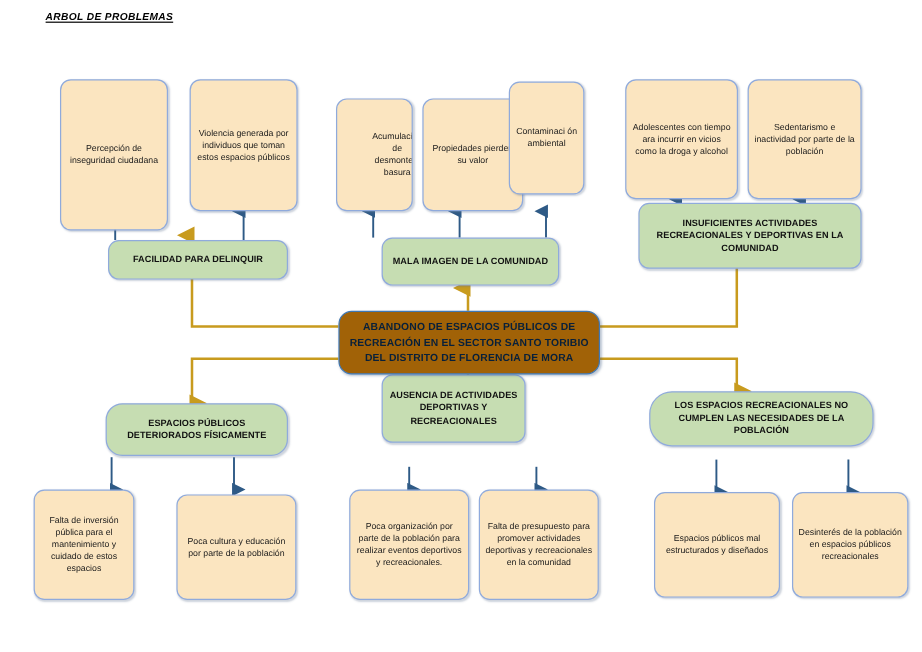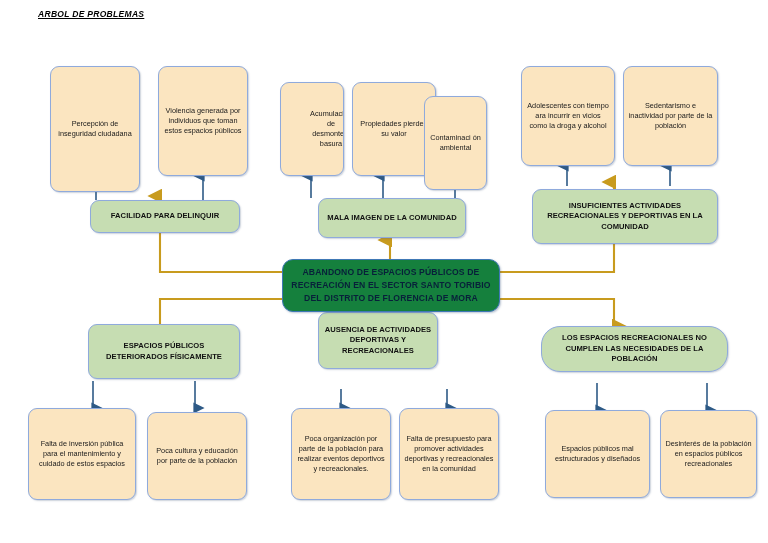--- a/index.html
+++ b/index.html
@@ -47,21 +47,21 @@
   .branch{
     background:#C6DDB2;
     border:1px solid #8FAADC;
     color:#111;
     font-size:7.6px;
     font-weight:bold;
     letter-spacing:.05px;
     box-shadow:1px 1px 1.5px rgba(90,110,140,.30);
   }
   .core{
-    background:#15803d;
+    background:#a16207;
     border:1px solid #3F78B5;
     color:#08203a;
     font-size:8.6px;
     font-weight:bold;
     border-radius:11px;
     letter-spacing:.15px;
     line-height:1.5;
     box-shadow:1px 1px 2px rgba(60,90,130,.35);
     z-index:4;
   }
@@ -130,56 +130,56 @@
   <div class="node cause" style="left:158px;top:66px;width:90px;height:110px;">
     <span>Violencia generada por individuos que toman estos espacios públicos</span>
   </div>
 
   <div class="node cause" style="left:280px;top:82px;width:64px;height:94px;padding-left:38px;">
     <span>Acumulación de desmonte y basura</span>
   </div>
   <div class="node cause" style="left:352px;top:82px;width:84px;height:94px;">
     <span>Propiedades pierden su valor</span>
   </div>
-  <div class="node cause" style="left:424px;top:96px;width:63px;height:94px;">
+  <div class="node cause" style="left:424px;top:68px;width:63px;height:94px;">
     <span>Contaminaci ón ambiental</span>
   </div>
 
   <div class="node cause" style="left:521px;top:66px;width:94px;height:100px;">
     <span>Adolescentes con tiempo ara incurrir en vicios como la droga y alcohol</span>
   </div>
   <div class="node cause" style="left:623px;top:66px;width:95px;height:100px;">
     <span>Sedentarismo e inactividad por parte de la población</span>
   </div>
 
   <div class="node branch" style="left:90px;top:200px;width:150px;height:33px;">
     <span>FACILIDAD PARA DELINQUIR</span>
   </div>
   <div class="node branch" style="left:318px;top:198px;width:148px;height:40px;">
     <span>MALA IMAGEN DE LA COMUNIDAD</span>
   </div>
-  <div class="node branch" style="left:532px;top:189px;width:186px;height:55px;">
+  <div class="node branch" style="left:532px;top:169px;width:186px;height:55px;">
     <span>INSUFICIENTES ACTIVIDADES RECREACIONALES Y DEPORTIVAS EN LA COMUNIDAD</span>
   </div>
 
   <div class="node core" style="left:282px;top:259px;width:218px;height:53px;">
     <span>ABANDONO DE ESPACIOS PÚBLICOS DE RECREACIÓN EN EL SECTOR SANTO TORIBIO DEL DISTRITO DE FLORENCIA DE MORA</span>
   </div>
 
-  <div class="node branch" style="left:88px;top:324px;width:152px;height:55px;">
+  <div class="node branch" style="left:88px;top:336px;width:152px;height:44px;border-radius:14px;">
     <span>ESPACIOS PÚBLICOS DETERIORADOS FÍSICAMENTE</span>
   </div>
   <div class="node branch" style="left:318px;top:312px;width:120px;height:57px;">
     <span>AUSENCIA DE ACTIVIDADES DEPORTIVAS Y RECREACIONALES</span>
   </div>
   <div class="node branch" style="left:541px;top:326px;width:187px;height:46px;border-radius:19px;">
     <span>LOS ESPACIOS RECREACIONALES NO CUMPLEN LAS NECESIDADES DE LA POBLACIÓN</span>
   </div>
 
-  <div class="node cause" style="left:28px;top:408px;width:108px;height:92px;">
+  <div class="node cause" style="left:28px;top:408px;width:84px;height:92px;">
     <span>Falta de inversión pública para el mantenimiento y cuidado de estos espacios</span>
   </div>
   <div class="node cause" style="left:147px;top:412px;width:100px;height:88px;">
     <span>Poca cultura y educación por parte de la población</span>
   </div>
 
   <div class="node cause" style="left:291px;top:408px;width:100px;height:92px;text-align:center;">
     <span>Poca organización por parte de la población para realizar eventos deportivos y recreacionales.</span>
   </div>
   <div class="node cause" style="left:399px;top:408px;width:100px;height:92px;">

